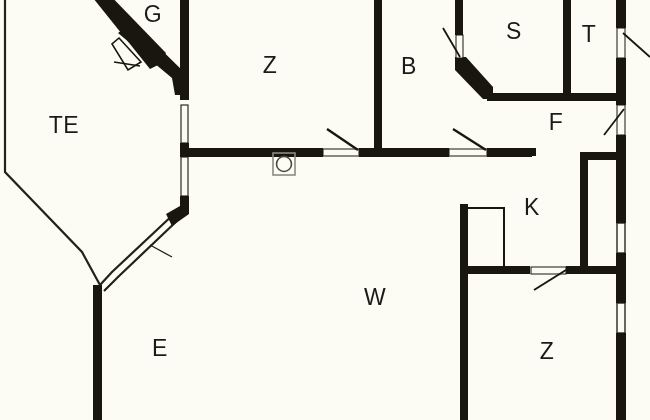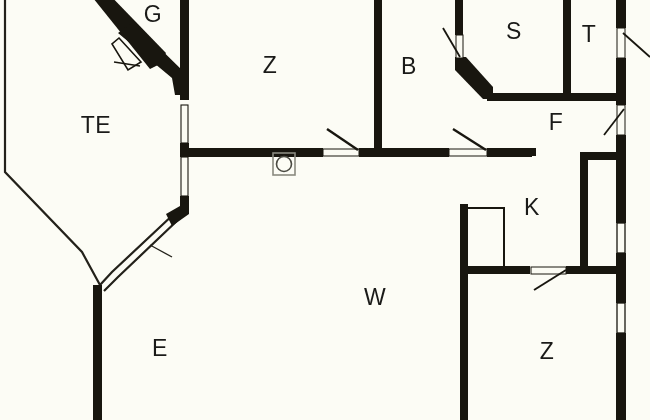--- a/index.html
+++ b/index.html
@@ -128,21 +128,21 @@
 
     </g>
   </svg>
 
   <div class="room-label" style="left:153px; top:14px;">G</div>
   <div class="room-label" style="left:270px; top:65px;">Z</div>
   <div class="room-label" style="left:409px; top:66px;">B</div>
   <div class="room-label" style="left:514px; top:31px;">S</div>
   <div class="room-label" style="left:589px; top:34px;">T</div>
   <div class="room-label" style="left:556px; top:122px;">F</div>
-  <div class="room-label" style="left:96px; top:125px;">TE</div>
+  <div class="room-label" style="left:64px; top:125px;">TE</div>
   <div class="room-label" style="left:532px; top:207px;">K</div>
   <div class="room-label" style="left:375px; top:297px;">W</div>
   <div class="room-label" style="left:547px; top:351px;">Z</div>
   <div class="room-label" style="left:160px; top:348px;">E</div>
 
   <svg style="position:absolute; left:272px; top:152px; width:24px; height:24px;" viewBox="0 0 24 24">
     <rect x="1" y="1" width="22" height="22" fill="none" stroke="#8a8a80" stroke-width="1.6"></rect>
     <circle cx="12" cy="12" r="7.5" fill="none" stroke="#4a4a42" stroke-width="1.6"></circle>
   </svg>
 

